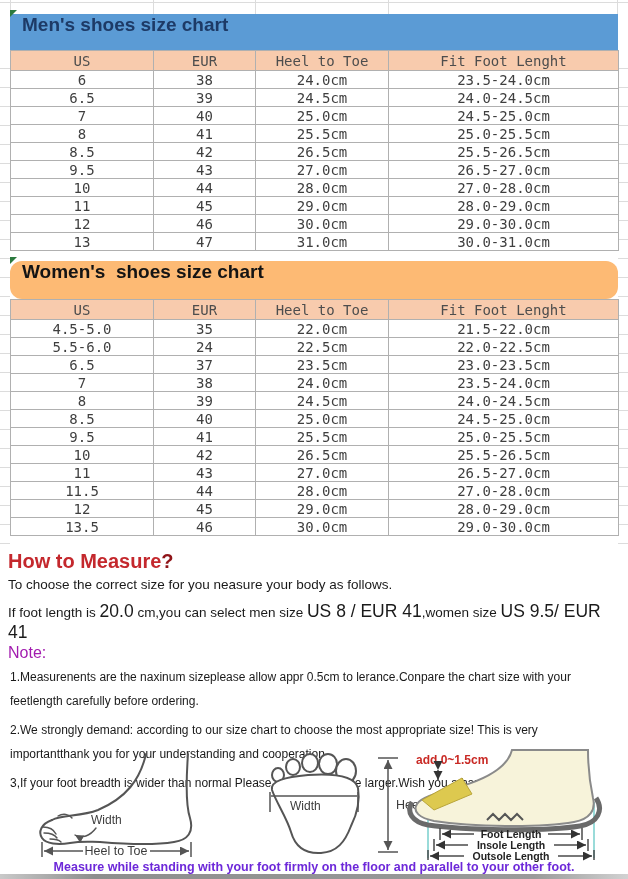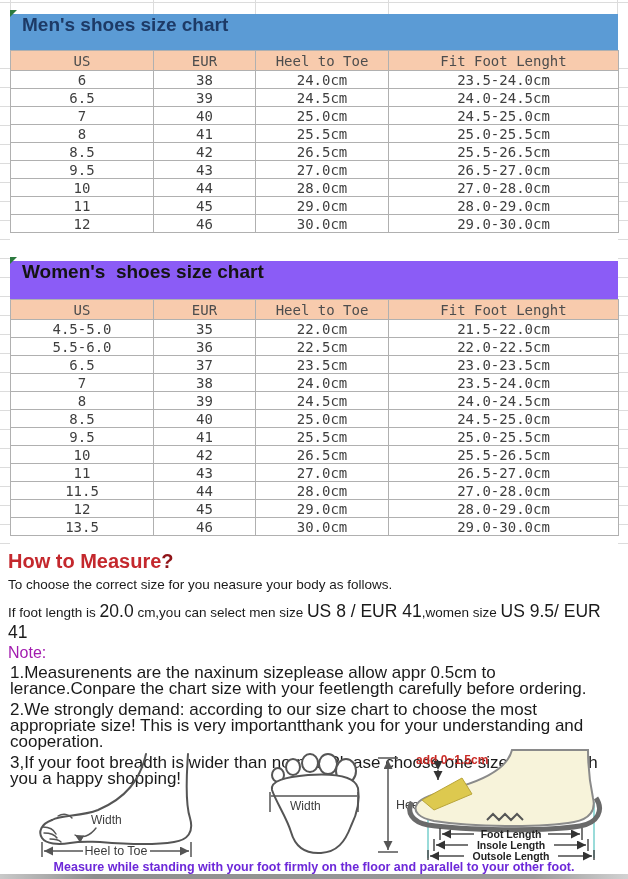--- a/index.html
+++ b/index.html
@@ -16,21 +16,21 @@
   .topstrip .vline { position:absolute; top:0; width:1px; height:14px; background:#dcdcdc; }
   .sidegrid {
     position:absolute; top:50px; width:10px; height:498px;
     background:repeating-linear-gradient(to bottom,#ffffff 0 18px,#dcdcdc 18px 19px);
   }
   .sidegrid.left { left:0; } .sidegrid.right { left:618px; }
 
   
   .band { position:absolute; left:10px; width:608px; display:flex; align-items:flex-start; }
   .band-men { top:14px; height:36px; background:#5b9bd5; }
-  .band-women { top:261px; height:38px; background:#8b5cf6; }
+  .band-women { top:261px; height:38px; background:#fdba74;border-radius:12px; }
   .band-title { font-size:19px; font-weight:bold; padding-left:12px; white-space:pre; }
   .band-men .band-title { color:#1d3a66; }
   .band-women .band-title { color:#141414; }
   .corner-tri { position:absolute; top:-4px; left:0; width:0; height:0;
     border-top:7px solid #2c7a3f; border-right:7px solid transparent; }
 
   
   table.size { position:absolute; left:10px; width:608px; border-collapse:collapse;
     table-layout:fixed; font-family:"DejaVu Sans Mono", monospace; font-size:14px; color:#3f3f3f; }
   table.size.men { top:50px; } table.size.women { top:299px; }
@@ -40,21 +40,21 @@
   col.c1{width:143px;} col.c2{width:102px;} col.c3{width:133px;} col.c4{width:230px;}
 
   
   .howto { position:absolute; top:548px; left:0; width:628px; padding:2px 4px 0 8px; color:#1a1a1a; }
   .howto-title { font-size:20px; font-weight:600; color:#c4282d; margin:0 0 4px 0; }
   .howto-title .q { font-weight:800; color:#8f1418; }
   .intro { font-size:13.5px; margin:0 0 9px 0; }
   .footline { font-size:13.5px; margin:0 0 1px 0; }
   .footline .big { font-size:17.5px; }
   .note-label { font-size:16px; color:#a21caf; margin:0 0 3px 0; }
-  .note { font-size:17px; line-height:16px; margin:0 12px 5px 2px; }
+  .note { font-size:12px; line-height:24px; margin:0 12px 5px 2px; }
 
   
   .figures { position:absolute; top:748px; left:0; width:628px; height:112px; }
   .fig { position:absolute; }
   .fig1 { left:28px; top:6px; } .fig2 { left:240px; top:2px; } .fig3 { left:392px; top:2px; }
   .caption { position:absolute; top:860px; left:0; width:628px; text-align:center;
     font-size:12.5px; font-weight:600; color:#6d28d9; }
   .bottombar { position:absolute; top:874px; left:0; width:628px; height:5px;
     background:linear-gradient(to right,#c9c9c9,#8e8e8e 15%,#9a9a9a 85%,#d2d2d2); }
 </style>
@@ -139,20 +139,26 @@
         <td>45</td>
         <td>29.0cm</td>
         <td>28.0-29.0cm</td>
       </tr>
       <tr>
         <td>12</td>
         <td>46</td>
         <td>30.0cm</td>
         <td>29.0-30.0cm</td>
       </tr>
+      <tr>
+        <td>13</td>
+        <td>47</td>
+        <td>31.0cm</td>
+        <td>30.0-31.0cm</td>
+      </tr>
     </tbody>
   </table>
 
 <div class="band band-women">
   <div class="corner-tri"></div>
   <span class="band-title">Women's  shoes size chart</span>
 </div>
 <table class="size women">
   <colgroup>
       <col class="c1">
@@ -170,21 +176,21 @@
     </thead>
     <tbody>
       <tr>
         <td>4.5-5.0</td>
         <td>35</td>
         <td>22.0cm</td>
         <td>21.5-22.0cm</td>
       </tr>
       <tr>
         <td>5.5-6.0</td>
-        <td>36</td>
+        <td>24</td>
         <td>22.5cm</td>
         <td>22.0-22.5cm</td>
       </tr>
       <tr>
         <td>6.5</td>
         <td>37</td>
         <td>23.5cm</td>
         <td>23.0-23.5cm</td>
       </tr>
       <tr>

